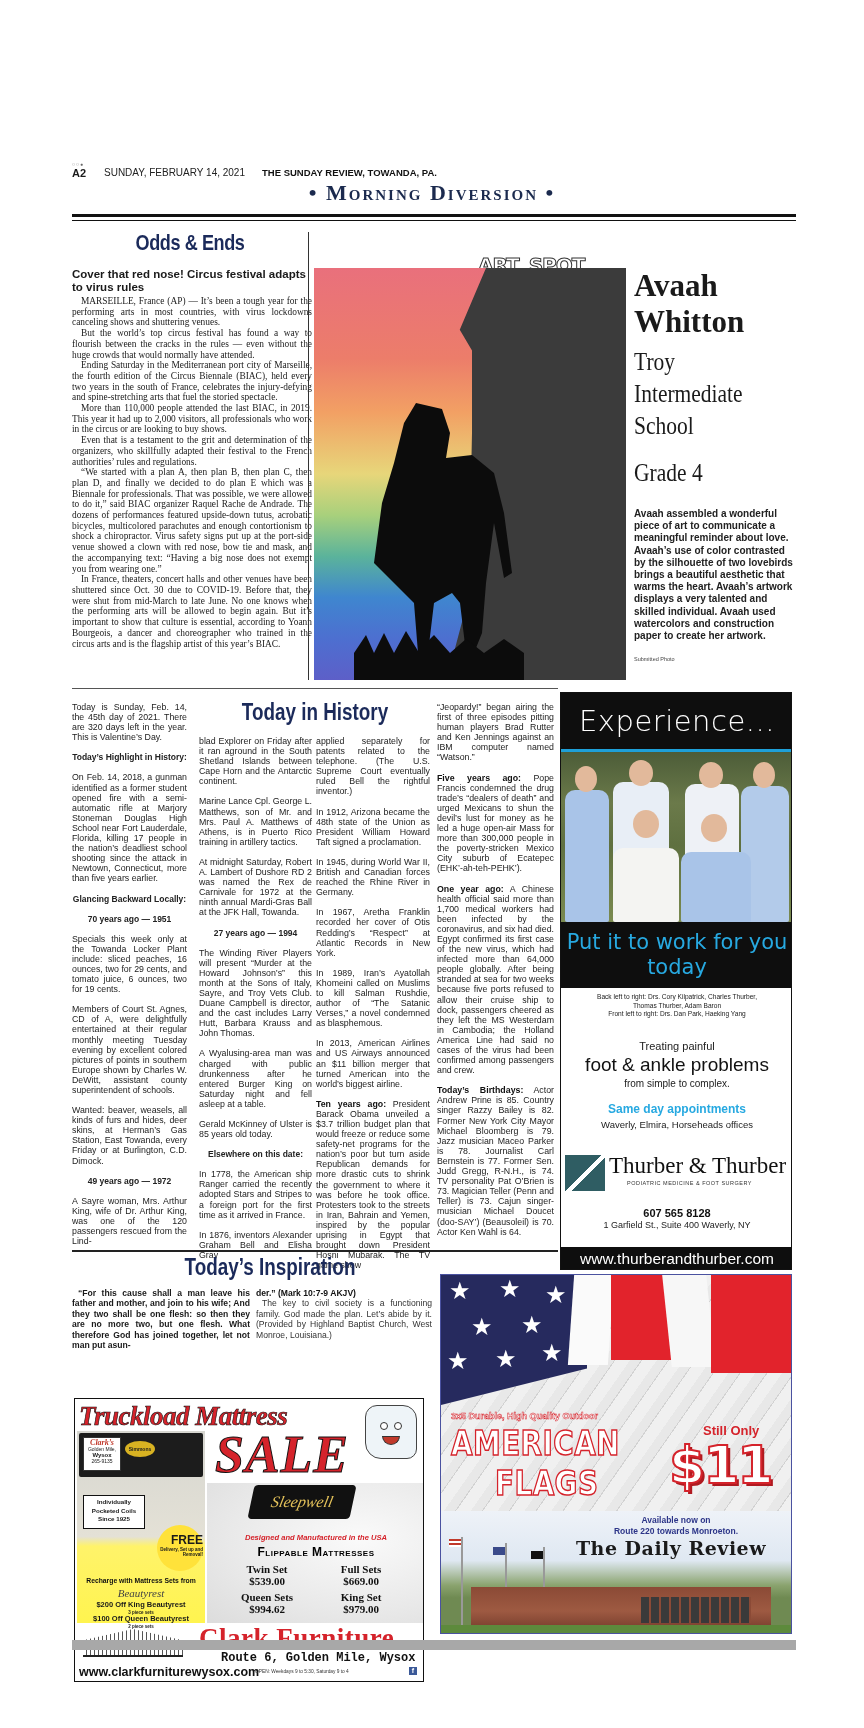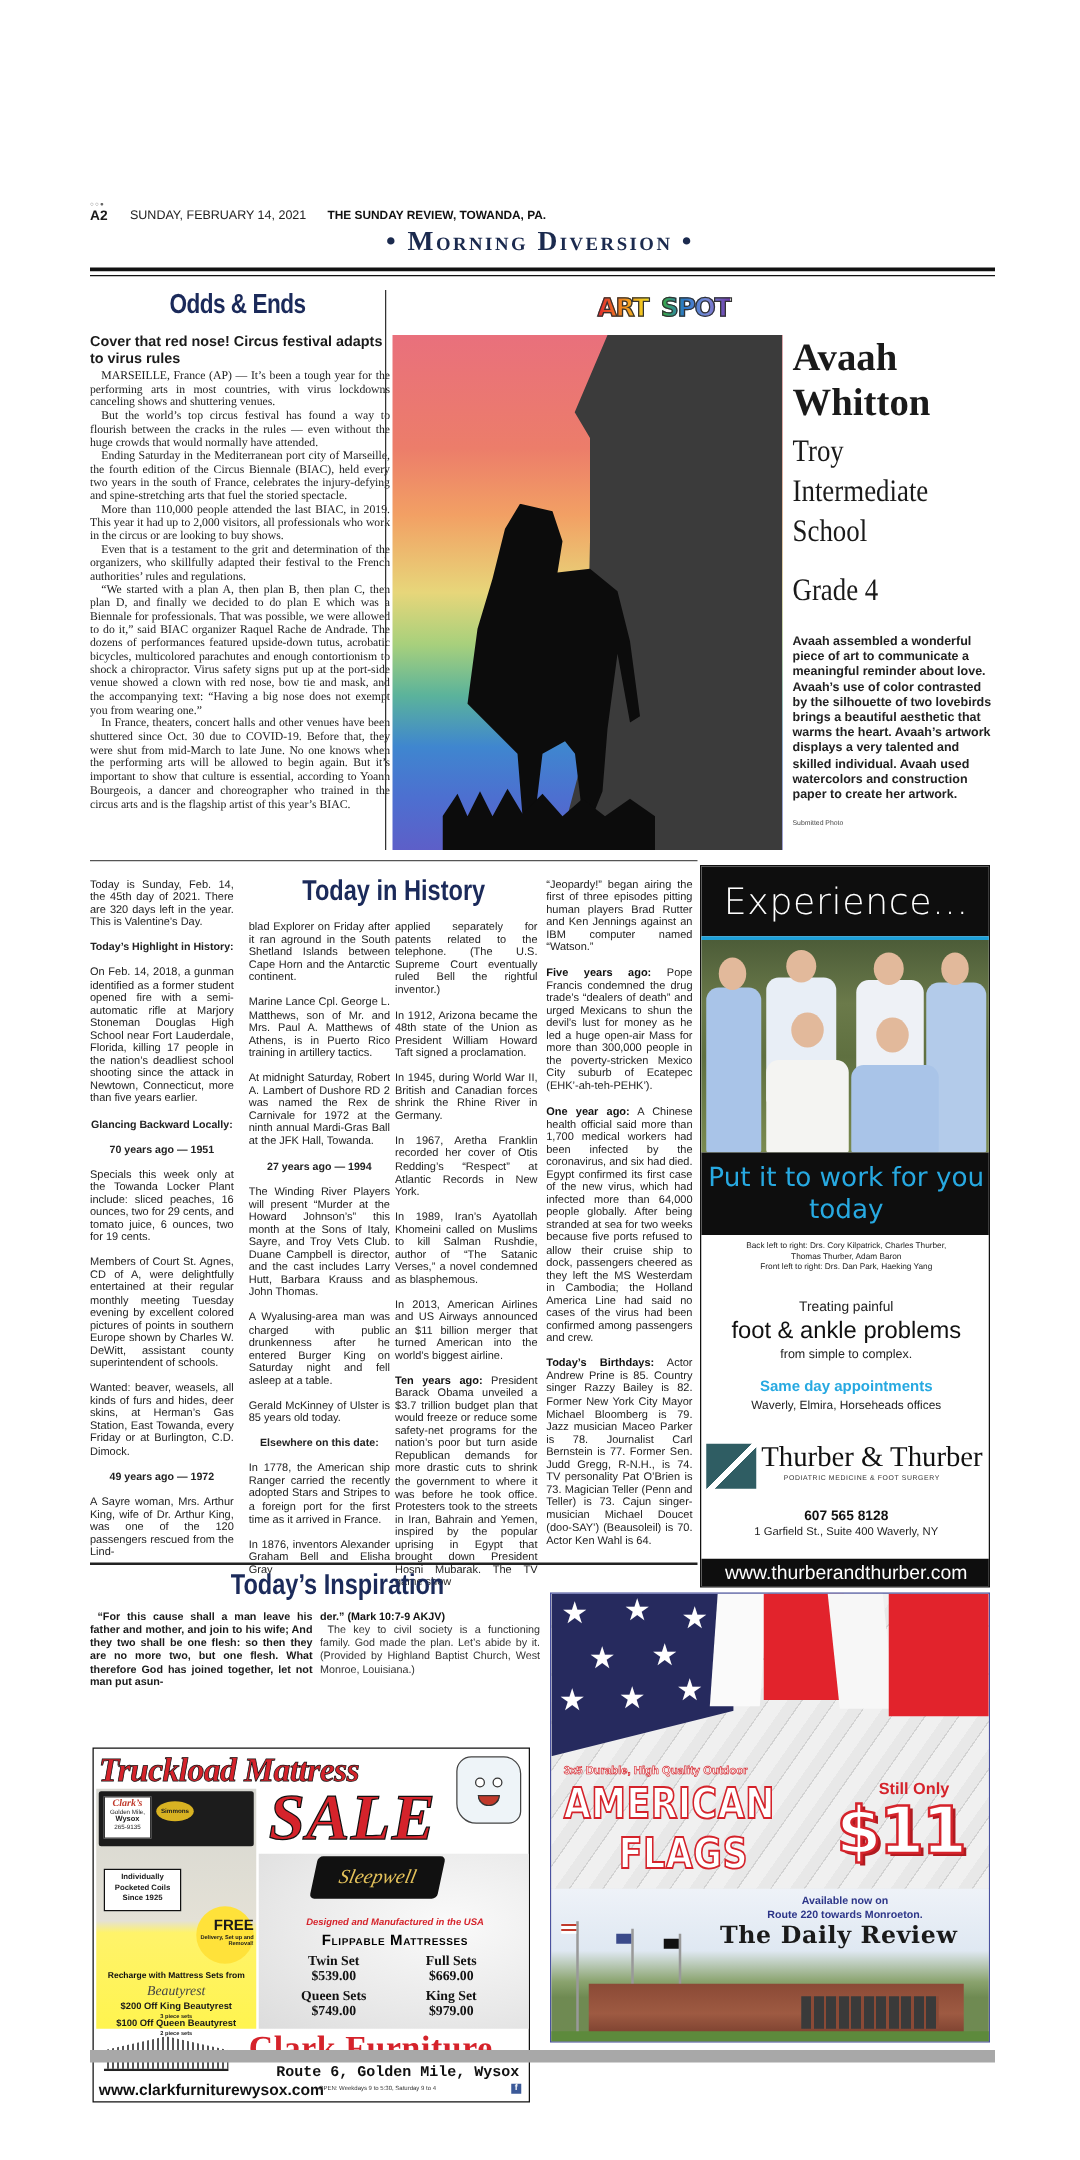--- a/index.html
+++ b/index.html
@@ -20,21 +20,21 @@
 
   
   .odds-title { left: 70px; width: 240px; top: 230px; text-align: center; font-family: "Liberation Sans", sans-serif; font-weight: bold; color: #1b2a5a; font-size: 22px; transform: scaleX(0.82); letter-spacing: -0.5px; }
   .odds-head { left: 72px; width: 240px; top: 268px; font-size: 11.5px; font-weight: bold; line-height: 13px; }
   .odds-body { left: 72px; width: 240px; top: 296px; font-family: "Liberation Serif", serif; font-size: 9.4px; line-height: 10.7px; text-align: justify; }
   .odds-body p { text-indent: 9px; }
   .vrule-1 { left: 308px; top: 232px; width: 1px; height: 448px; background: #333; }
 
   
   .artspot-logo { left: 478px; top: 235px; width: 164px; height: 22px; display: flex; gap: 10px; }
-  .artspot-logo span { font-family: "DejaVu Sans", sans-serif; font-weight: 900; font-size: 20px; letter-spacing: -1px; -webkit-text-stroke: 1px #333; line-height: 22px; }
+  .artspot-logo span { font-family: "DejaVu Sans", sans-serif; font-weight: 900; font-size: 20px; letter-spacing: -1px; -webkit-text-stroke: 1px #333; line-height: 22px; margin-top: 19px; }
   .art-painting { left: 314px; top: 268px; width: 312px; height: 412px; overflow: hidden; background: linear-gradient(180deg, #e9707c 0%, #ec7d6a 22%, #f2a064 35%, #e7d67a 50%, #a8d07c 60%, #5bb39b 70%, #3f86cf 80%, #4d6fd0 90%, #5d5fc8 100%); }
   .art-dark { right: 0; top: 0; width: 175px; height: 412px; background: #3b3b3b; }
   .art-name { left: 634px; top: 268px; font-family: "Liberation Serif", serif; font-weight: bold; font-size: 31px; line-height: 36px; color: #1a1a1a; }
   .art-school { left: 634px; top: 346px; font-family: "Liberation Serif", serif; font-size: 25px; line-height: 32px; color: #1a1a1a; transform-origin: left top; transform: scaleX(0.86); }
   .art-grade { left: 634px; top: 458px; font-family: "Liberation Serif", serif; font-size: 25px; line-height: 30px; transform-origin: left top; transform: scaleX(0.86); }
   .art-desc { left: 634px; top: 508px; width: 165px; font-size: 10px; font-weight: bold; line-height: 12.2px; color: #222; }
   .art-credit { left: 634px; top: 656px; font-size: 5.5px; color: #444; }
 
   .hrule-mid { left: 72px; width: 486px; top: 688px; height: 1px; background: #555; }
 
@@ -217,21 +217,21 @@
   <p>A Wyalusing-area man was charged with public drunkenness after he entered Burger King on Saturday night and fell asleep at a table.</p>
   <p>Gerald McKinney of Ulster is 85 years old today.</p>
   <p class="sub">Elsewhere on this date:</p>
   <p>In 1778, the American ship Ranger carried the recently adopted Stars and Stripes to a foreign port for the first time as it arrived in France.</p>
   <p>In 1876, inventors Alexander Graham Bell and Elisha Gray</p>
 </div>
 
 <div class="abs tih-col c3">
   <p>applied separately for patents related to the telephone. (The U.S. Supreme Court eventually ruled Bell the rightful inventor.)</p>
   <p>In 1912, Arizona became the 48th state of the Union as President William Howard Taft signed a proclamation.</p>
-  <p>In 1945, during World War II, British and Canadian forces shrink the Rhine River in Germany.</p>
+  <p>In 1945, during World War II, British and Canadian forces reached the Rhine River in Germany.</p>
   <p>In 1967, Aretha Franklin recorded her cover of Otis Redding’s “Respect” at Atlantic Records in New York.</p>
   <p>In 1989, Iran’s Ayatollah Khomeini called on Muslims to kill Salman Rushdie, author of “The Satanic Verses,” a novel condemned as blasphemous.</p>
   <p>In 2013, American Airlines and US Airways announced an $11 billion merger that turned American into the world’s biggest airline.</p>
   <p><b>Ten years ago:</b><span> President Barack Obama unveiled a $3.7 trillion budget plan that would freeze or reduce some safety-net programs for the nation’s poor but turn aside Republican demands for more drastic cuts to shrink the government to where it was before he took office. Protesters took to the streets in Iran, Bahrain and Yemen, inspired by the popular uprising in Egypt that brought down President Hosni Mubarak. The TV game show</span></p>
 </div>
 
 <div class="abs tih-col c4">
   <p>“Jeopardy!” began airing the first of three episodes pitting human players Brad Rutter and Ken Jennings against an IBM computer named “Watson.”</p>
   <p><b>Five years ago:</b><span> Pope Francis condemned the drug trade’s “dealers of death” and urged Mexicans to shun the devil’s lust for money as he led a huge open-air Mass for more than 300,000 people in the poverty-stricken Mexico City suburb of Ecatepec (EHK’-ah-teh-PEHK’).</span></p>
   <p><b>One year ago:</b><span> A Chinese health official said more than 1,700 medical workers had been infected by the coronavirus, and six had died. Egypt confirmed its first case of the new virus, which had infected more than 64,000 people globally. After being stranded at sea for two weeks because five ports refused to allow their cruise ship to dock, passengers cheered as they left the MS Westerdam in Cambodia; the Holland America Line had said no cases of the virus had been confirmed among passengers and crew.</span></p>
@@ -327,21 +327,21 @@
   <div class="abs cl-price cl-p1">
     <div>Twin Set</div>
     <div>$539.00</div>
   </div>
   <div class="abs cl-price cl-p2">
     <div>Full Sets</div>
     <div>$669.00</div>
   </div>
   <div class="abs cl-price cl-p3">
     <div>Queen Sets</div>
-    <div>$749.00</div>
+    <div>$994.62</div>
   </div>
   <div class="abs cl-price cl-p4">
     <div>King Set</div>
     <div>$979.00</div>
   </div>
   <div class="abs cl-store"></div>
   <div class="abs cl-name">Clark Furniture</div>
   <div class="abs cl-route">Route 6, Golden Mile, Wysox</div>
   <div class="abs cl-web">www.clarkfurniturewysox.com</div>
   <div class="abs cl-open">OPEN: Weekdays 9 to 5:30, Saturday 9 to 4</div>

